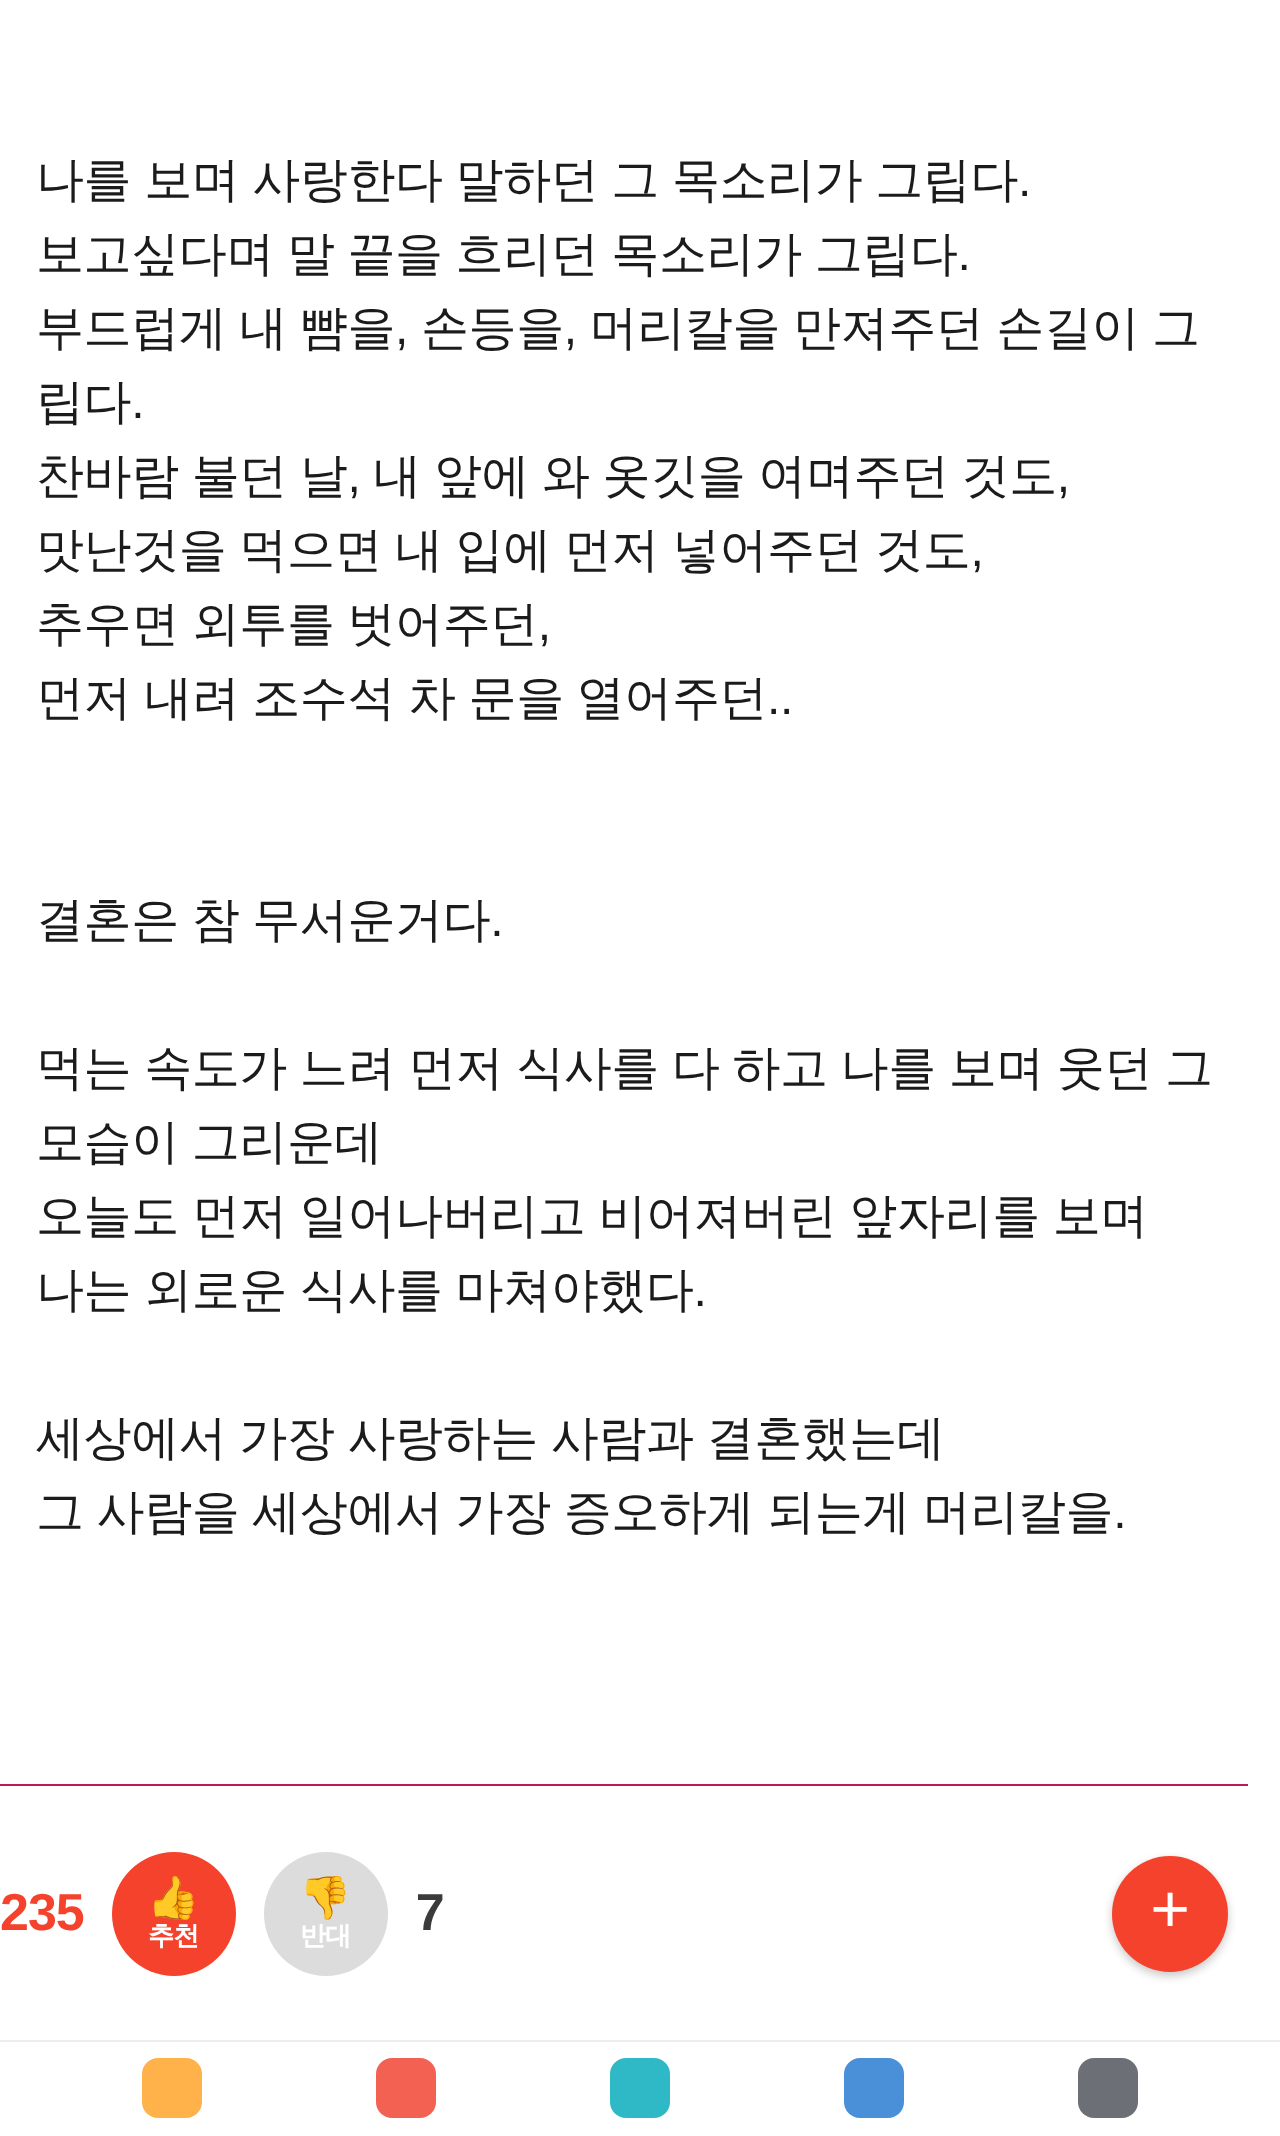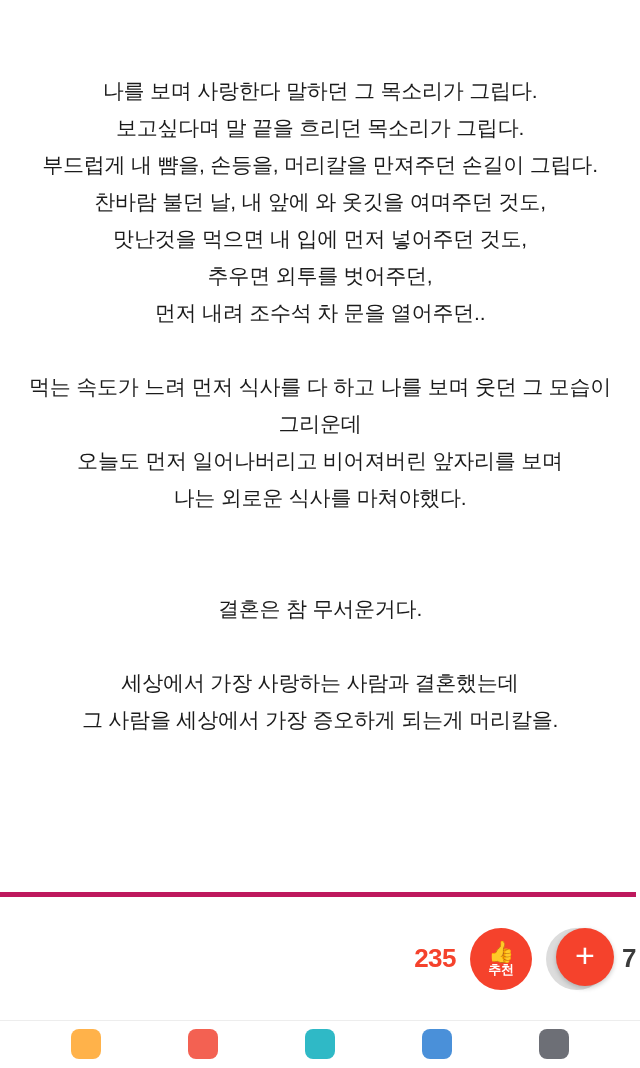--- a/index.html
+++ b/index.html
@@ -24,43 +24,42 @@
     display: flex;
     flex-direction: column;
   }
 
   
   .post-body {
     padding: 72px 18px 0 18px;
     flex: 1 1 auto;
   }
   .para {
-    font-size: 21px;
+    font-size: 24px;
     line-height: 37px;
     color: #1b1b1b;
     letter-spacing: -0.2px;
     white-space: pre-wrap;
     margin: 0;
-    text-align: center;
   }
   .para.block-gap-1 { margin-top: 37px; }
   .para.block-gap-2 { margin-top: 74px; }
   .para.block-gap-3 { margin-top: 37px; }
 
   
   .action-bar {
     position: absolute;
     left: 0;
-    right: 4px;
+    right: 16px;
     bottom: 48px;
     height: 128px;
-    border-top: 5px solid #be185d;
-    display: flex;
-    align-items: center;
-    justify-content: flex-end;
+    border-top: 1px solid #be185d;
+    display: flex;
+    align-items: center;
+    justify-content: flex-start;
     background: #ffffff;
   }
   .vote-group {
     display: flex;
     align-items: center;
     gap: 14px;
   }
   .vote-count {
     font-size: 26px;
     font-weight: bold;
@@ -164,24 +163,24 @@
 <div class="page">
 
   <div class="post-body">
     <p class="para">나를 보며 사랑한다 말하던 그 목소리가 그립다.
 보고싶다며 말 끝을 흐리던 목소리가 그립다.
 부드럽게 내 뺨을, 손등을, 머리칼을 만져주던 손길이 그립다.
 찬바람 불던 날, 내 앞에 와 옷깃을 여며주던 것도,
 맛난것을 먹으면 내 입에 먼저 넣어주던 것도,
 추우면 외투를 벗어주던,
 먼저 내려 조수석 차 문을 열어주던..</p>
+    <p class="para block-gap-2">결혼은 참 무서운거다.</p>
     <p class="para block-gap-1">먹는 속도가 느려 먼저 식사를 다 하고 나를 보며 웃던 그 모습이 그리운데
 오늘도 먼저 일어나버리고 비어져버린 앞자리를 보며
 나는 외로운 식사를 마쳐야했다.</p>
-    <p class="para block-gap-2">결혼은 참 무서운거다.</p>
     <p class="para block-gap-3">세상에서 가장 사랑하는 사람과 결혼했는데
 그 사람을 세상에서 가장 증오하게 되는게 머리칼을.</p>
   </div>
 
   <div class="action-bar">
     <div class="vote-group">
       <div class="vote-count up">235</div>
 
       <button class="vote-btn up">
         <span class="glyph">👍</span>

